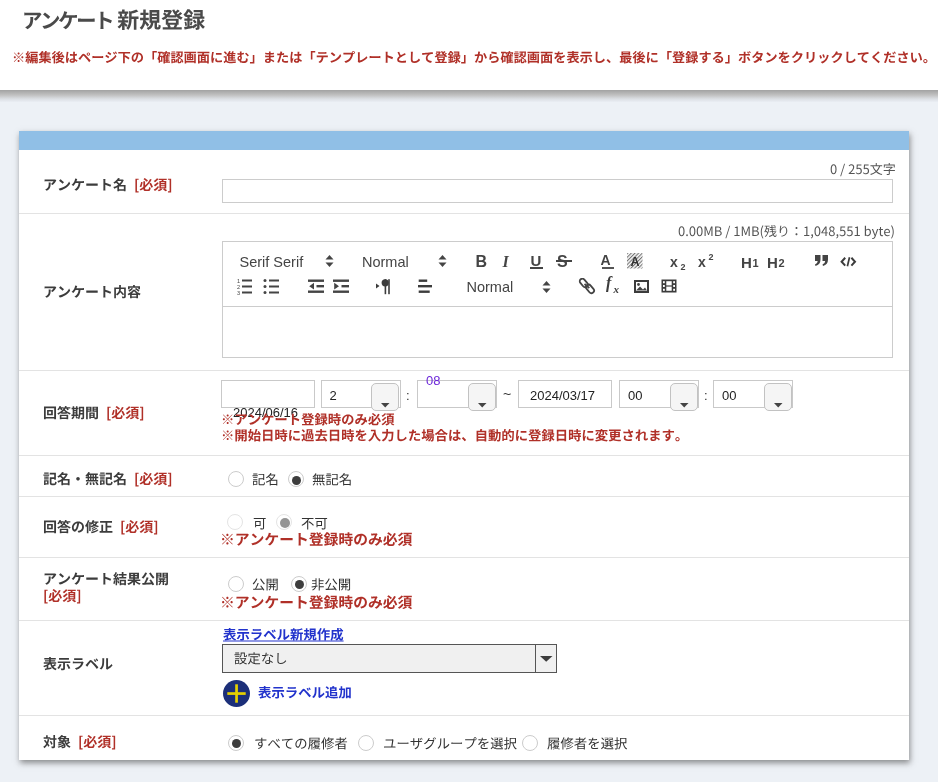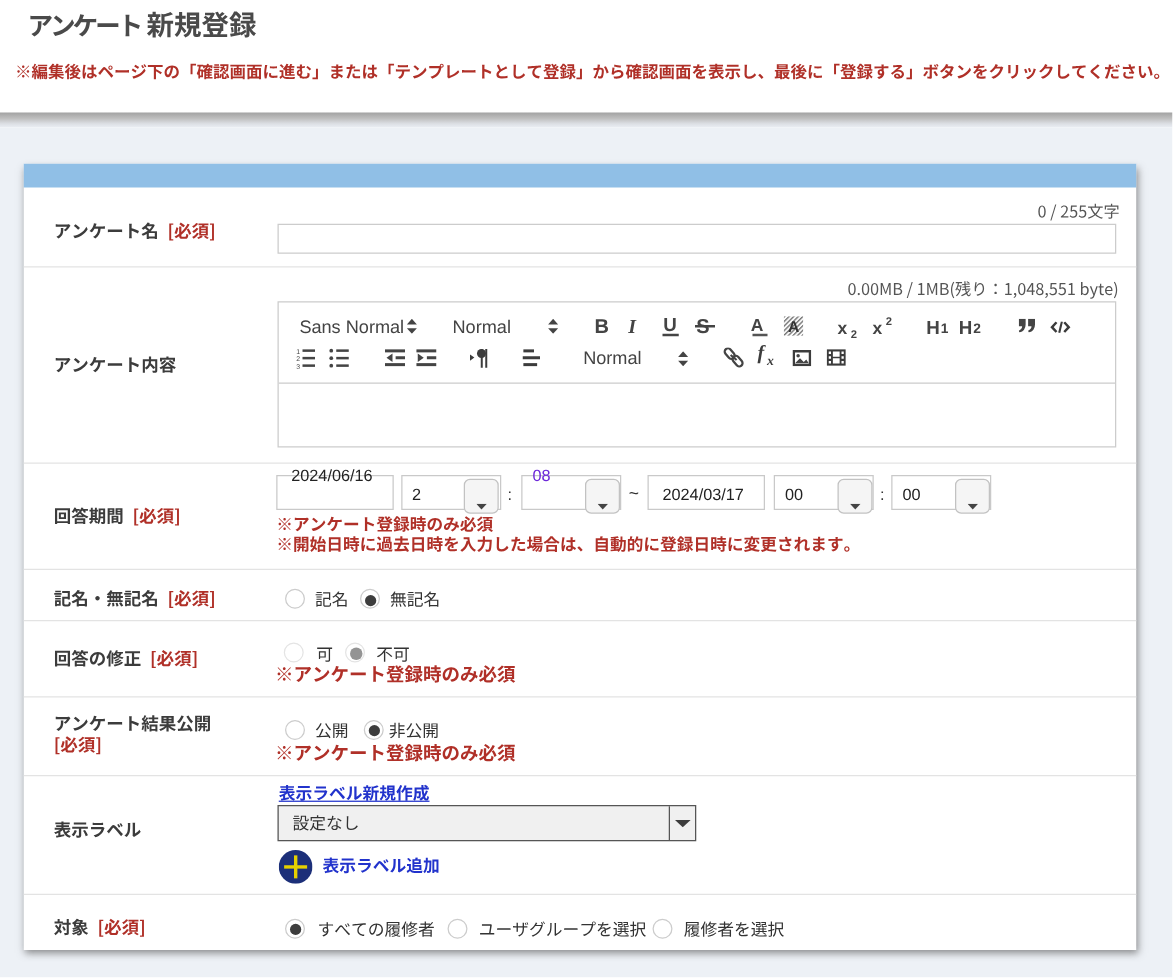--- a/index.html
+++ b/index.html
@@ -164,21 +164,21 @@
 <div style="position:absolute;left:19px;top:370px;width:890px;height:1px;background:#e3e3e3"></div>
 <div style="position:absolute;left:19px;top:455px;width:890px;height:1px;background:#e3e3e3"></div>
 <div style="position:absolute;left:19px;top:496px;width:890px;height:1px;background:#e3e3e3"></div>
 <div style="position:absolute;left:19px;top:557px;width:890px;height:1px;background:#e3e3e3"></div>
 <div style="position:absolute;left:19px;top:620px;width:890px;height:1px;background:#e3e3e3"></div>
 <div style="position:absolute;left:19px;top:715px;width:890px;height:1px;background:#e3e3e3"></div>
 <div style="position:absolute;left:222px;top:179px;width:671px;height:24px;background:#fff;border:1px solid #ccc"></div>
 <div style="position:absolute;left:222px;top:241px;width:671px;height:117px;background:#fff;border:1px solid #ccc"></div>
 <div style="position:absolute;left:223px;top:306px;width:669px;height:1px;background:#ccc"></div>
 <div style="position:absolute;left:221px;top:380px;width:94px;height:28px;background:#fff;border:1px solid #c9c9c9"></div>
-<div style="position:absolute;left:233px;top:374px;width:80px;height:13px;font:13px 'Liberation Sans',sans-serif;color:#222;line-height:13px">2024/06/16</div>
+<div style="position:absolute;left:233px;top:406px;width:80px;height:13px;font:13px 'Liberation Sans',sans-serif;color:#222;line-height:13px">2024/06/16</div>
 <div style="position:absolute;left:320.5px;top:380px;width:80px;height:28px;background:#fff;border:1px solid #c9c9c9"></div>
 <div style="position:absolute;left:329.5px;top:388.5px;width:40px;height:13px;font:13px 'Liberation Sans',sans-serif;color:#222;line-height:13px">2</div>
 <div style="position:absolute;left:371.0px;top:383px;width:28px;height:28px;background:#f5f5f5;border:1px solid #c2c2c2;border-radius:5px"></div>
 <svg style="position:absolute;left:381.0px;top:402.5px" width="9" height="5">
     <path d="M0 0 L8.5 0 L4.2 4.5 Z" fill="#444"></path>
   </svg>
 <div style="position:absolute;left:406px;top:388px;font:13px 'Liberation Sans',sans-serif;color:#333">:</div>
 <div style="position:absolute;left:417px;top:380px;width:80px;height:28px;background:#fff;border:1px solid #c9c9c9"></div>
 <div style="position:absolute;left:426px;top:374px;width:40px;height:13px;font:13px 'Liberation Sans',sans-serif;color:#6d28d9;line-height:13px">08</div>
 <div style="position:absolute;left:467.5px;top:383px;width:28px;height:28px;background:#f5f5f5;border:1px solid #c2c2c2;border-radius:5px"></div>
@@ -217,21 +217,21 @@
   </svg>
 <svg style="position:absolute;left:223px;top:680px" width="27" height="27">
     <circle cx="13.5" cy="13.5" r="13.5" fill="#1c2f79"></circle>
     <rect x="4.3" y="12.2" width="18.4" height="2.7" fill="#e5d000"></rect>
     <rect x="12.2" y="4.3" width="2.7" height="18.4" fill="#e5d000"></rect>
   </svg>
 <div style="position:absolute;left:227.5px;top:734.7px;width:16px;height:16px;background:#fff;border:1px solid #cccccc;border-radius:50%"></div>
 <div style="position:absolute;left:232.0px;top:739.2px;width:9px;height:9px;background:#3d3d3d;border-radius:50%"></div>
 <div style="position:absolute;left:357.6px;top:734.7px;width:16px;height:16px;background:#fff;border:1px solid #cccccc;border-radius:50%"></div>
 <div style="position:absolute;left:521.7px;top:734.7px;width:16px;height:16px;background:#fff;border:1px solid #cccccc;border-radius:50%"></div>
-<div style="position:absolute;left:239.5px;top:254.9px;font:14.5px 'Liberation Sans',sans-serif;color:#444;line-height:14.5px;white-space:nowrap">Sans Normal</div>
+<div style="position:absolute;left:239.5px;top:254.9px;font:14.5px 'Liberation Sans',sans-serif;color:#444;line-height:14.5px;white-space:nowrap">Serif Serif</div>
 <svg style="position:absolute;left:325px;top:255px" width="9" height="12">
     <path d="M0.5 4.5 L8.5 4.5 L4.5 0 Z" fill="#444"></path>
     <path d="M0.5 7.5 L8.5 7.5 L4.5 12 Z" fill="#444"></path>
   </svg>
 <div style="position:absolute;left:362px;top:254.9px;font:14.5px 'Liberation Sans',sans-serif;color:#444;line-height:14.5px;white-space:nowrap">Normal</div>
 <svg style="position:absolute;left:438px;top:255px" width="9" height="12">
     <path d="M0.5 4.5 L8.5 4.5 L4.5 0 Z" fill="#444"></path>
     <path d="M0.5 7.5 L8.5 7.5 L4.5 12 Z" fill="#444"></path>
   </svg>
 <div style="position:absolute;left:475.5px;top:253.7px;font:bold 16px 'Liberation Sans',sans-serif;color:#444444;line-height:16px;white-space:nowrap">B</div>

